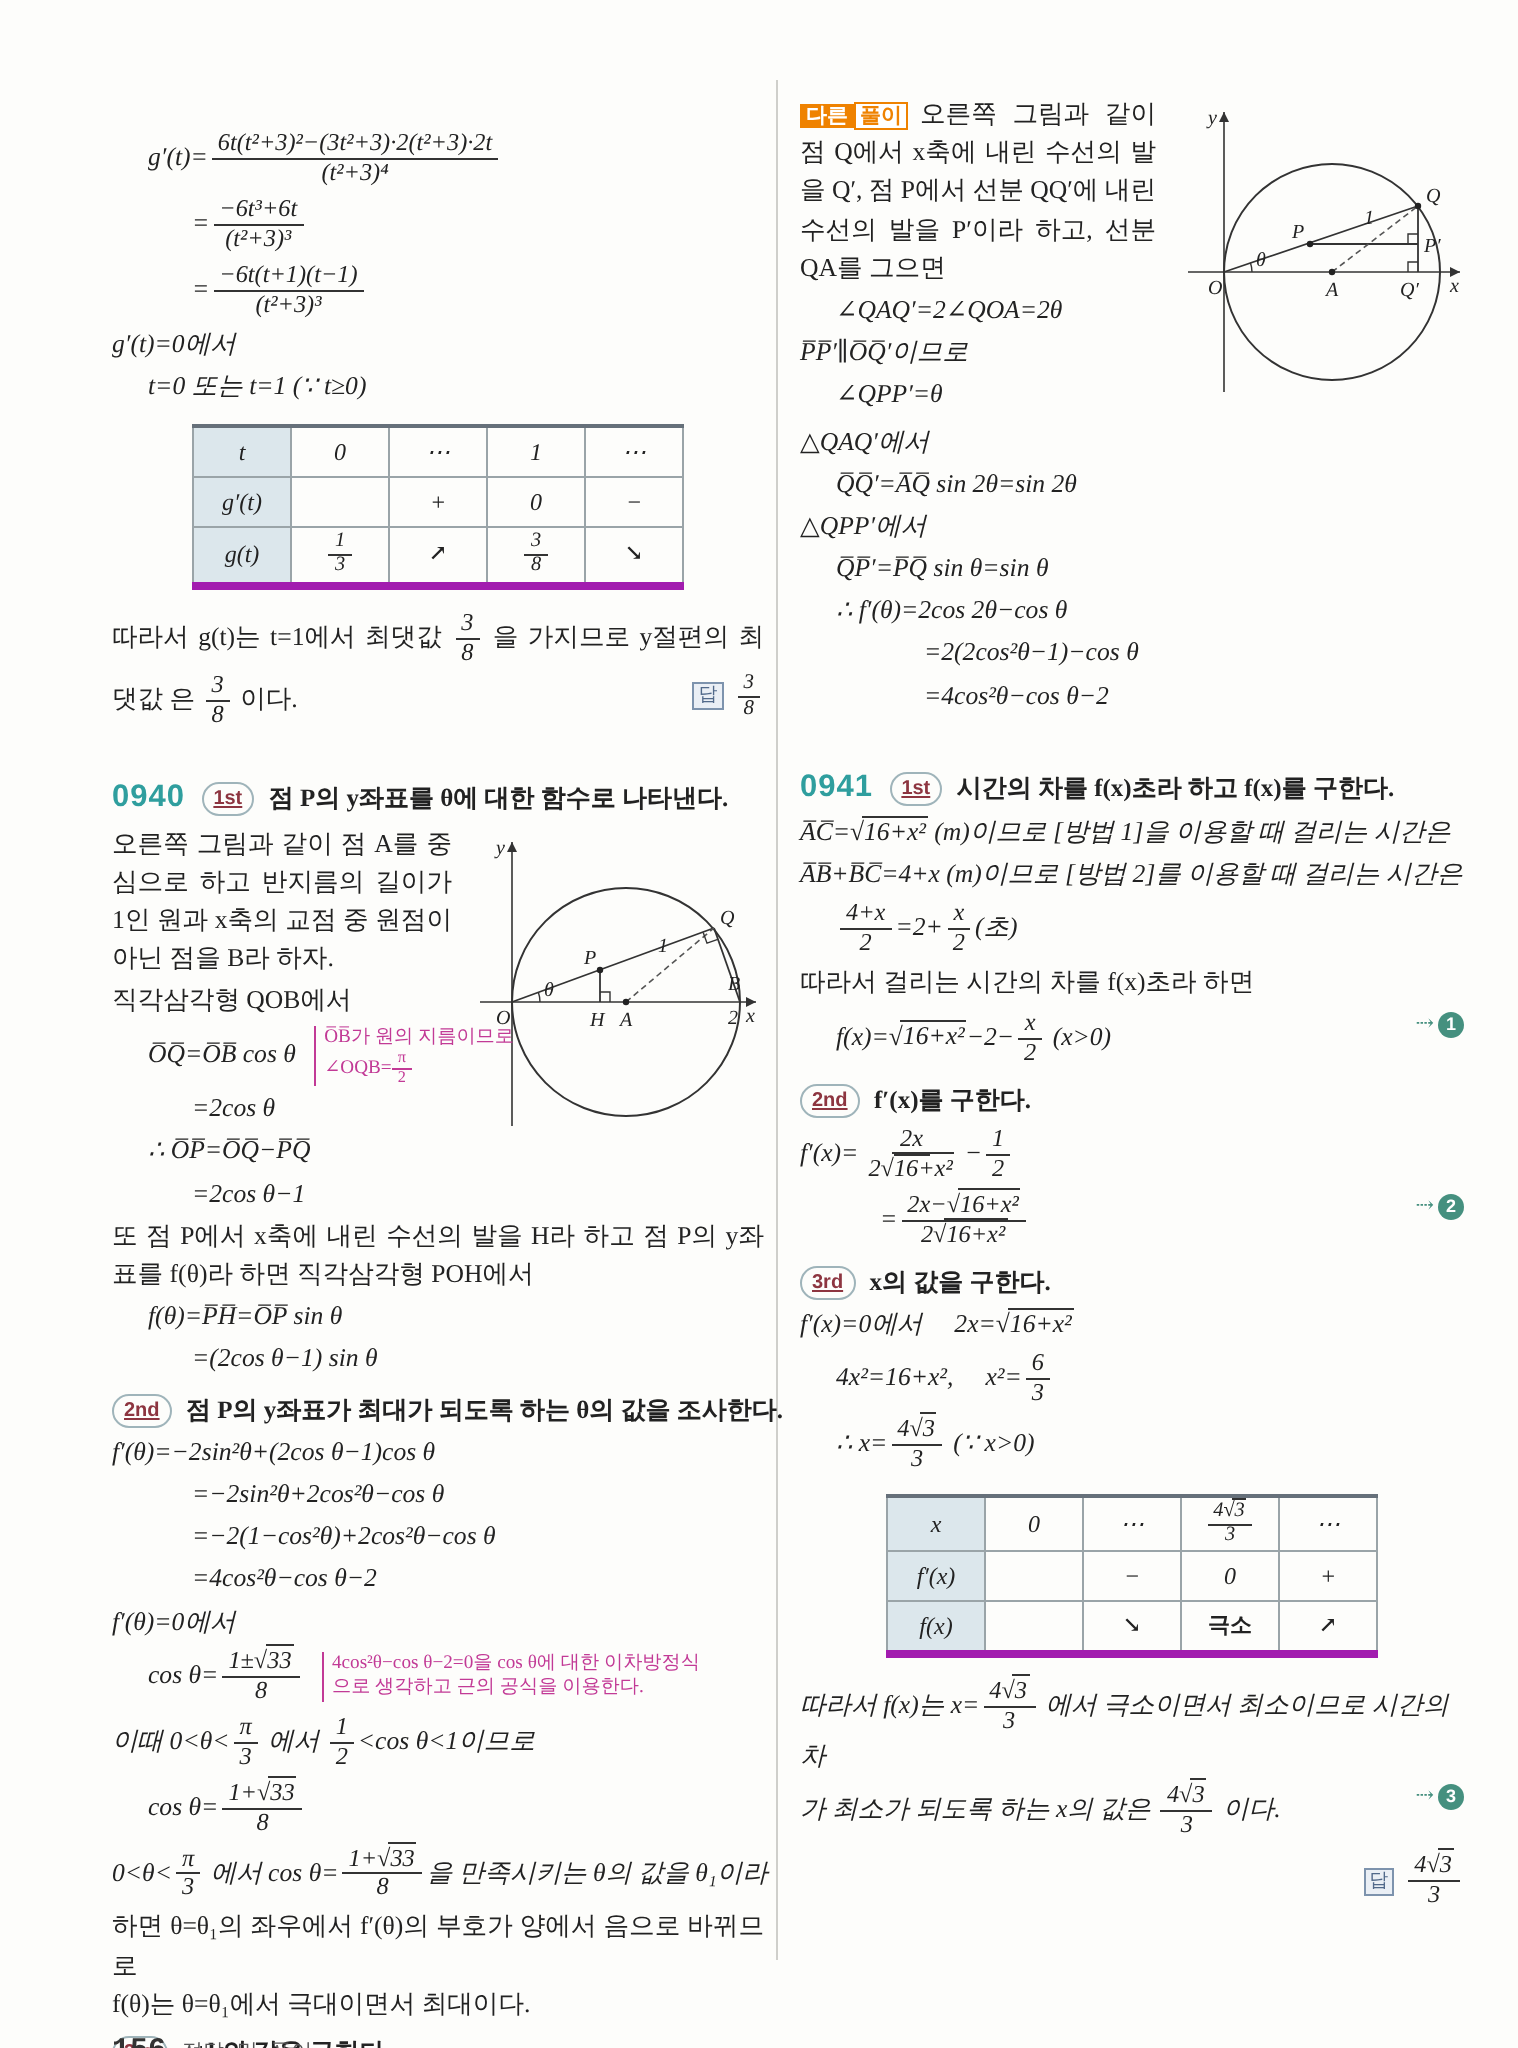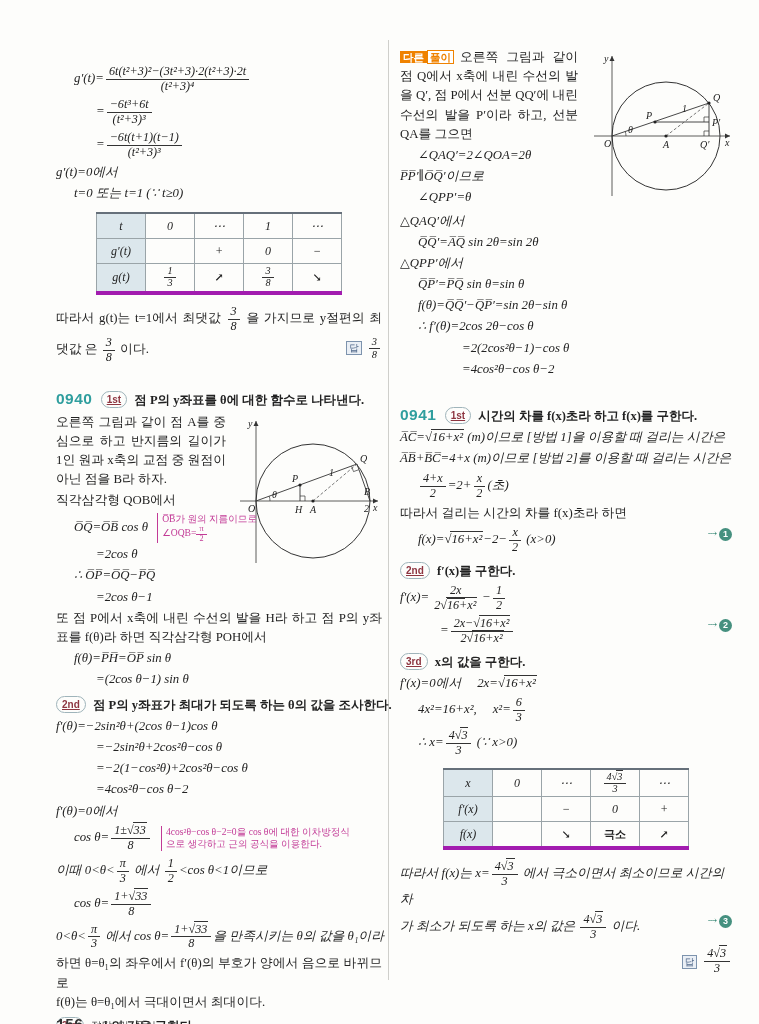--- a/index.html
+++ b/index.html
@@ -32,21 +32,21 @@
   .vt .ks{font-style:normal;font-weight:bold;font-size:11px;}
   
   .pid{color:#2f9e9e;font-weight:bold;font-size:15.5px;font-family:"Liberation Sans",sans-serif;
        margin-right:5px;font-style:normal;letter-spacing:0.5px;}
   .step{display:inline-block;border:1px solid #9fb4ba;border-radius:9px;padding:0 5px;color:#8d3540;
         font-weight:bold;font-size:10px;font-family:"Liberation Sans",sans-serif;font-style:normal;
         text-decoration:underline;margin-right:4px;vertical-align:1px;}
   .step-title{font-weight:bold;font-style:normal;font-size:12.5px;}
   
   .note{color:#c23a96;font-size:9.6px;font-style:normal;display:inline-block;vertical-align:middle;
-        line-height:1.3;margin-left:6px;border-left:1px solid #c23a96;padding-left:4px;font-family:Liberation Serif, serif;}
+        line-height:1.3;margin-left:6px;border-left:1px solid #c23a96;padding-left:4px;}
   
   .ansline{text-align:right;margin:4px 0;}
   .ansbox{display:inline-block;border:1px solid #7d93ad;color:#51698a;background:#eaeff5;font-size:9.5px;
           font-style:normal;padding:0 2px;margin-right:5px;vertical-align:middle;line-height:1.3;}
   
   .refmark{float:right;color:#45907f;font-style:normal;font-size:11px;}
   .cnum{display:inline-block;width:13px;height:13px;border-radius:50%;background:#45907f;color:#fff;
         font-size:9px;line-height:13px;text-align:center;font-weight:bold;font-style:normal;
         font-family:"Liberation Sans",sans-serif;}
   .dash-arrow{letter-spacing:-1px;margin-right:3px;}
@@ -292,21 +292,20 @@
         <span class="altbadge"><span class="alt-b1">다른</span><span class="alt-b2">풀이</span></span><span>오른쪽 그림과 같이 점 Q에서 x축에 내린 수선의 발을 Q′, 점 P에서 선분 QQ′에 내린 수선의 발을 P′이라 하고, 선분 QA를 그으면</span>
       </div>
       <div class="math mline ind1">∠QAQ′=2∠QOA=2θ</div>
       <div class="math mline">P̅P̅′∥O̅Q̅′이므로</div>
       <div class="math mline ind1">∠QPP′=θ</div>
       <div class="clearer"></div>
       <div class="math mline">△QAQ′에서</div>
       <div class="math mline ind1">Q̅Q̅′=A̅Q̅ sin 2θ=sin 2θ</div>
       <div class="math mline">△QPP′에서</div>
       <div class="math mline ind1">Q̅P̅′=P̅Q̅ sin θ=sin θ</div>
-      <div class="math mline ind1">f(θ)=Q̅Q̅′−Q̅P̅′=sin 2θ−sin θ</div>
       <div class="math mline ind1">∴ f′(θ)=2cos 2θ−cos θ</div>
       <div class="math mline ind2" style="margin-left:62px;">=2(2cos²θ−1)−cos θ</div>
       <div class="math mline ind2" style="margin-left:62px;">=4cos²θ−cos θ−2</div>
     </div>
 
     <div style="margin-top:24px;">
       <div class="mline">
         <span class="pid">0941</span>
         <span class="step">1st</span>
         <span class="step-title">시간의 차를 f(x)초라 하고 f(x)를 구한다.</span>

